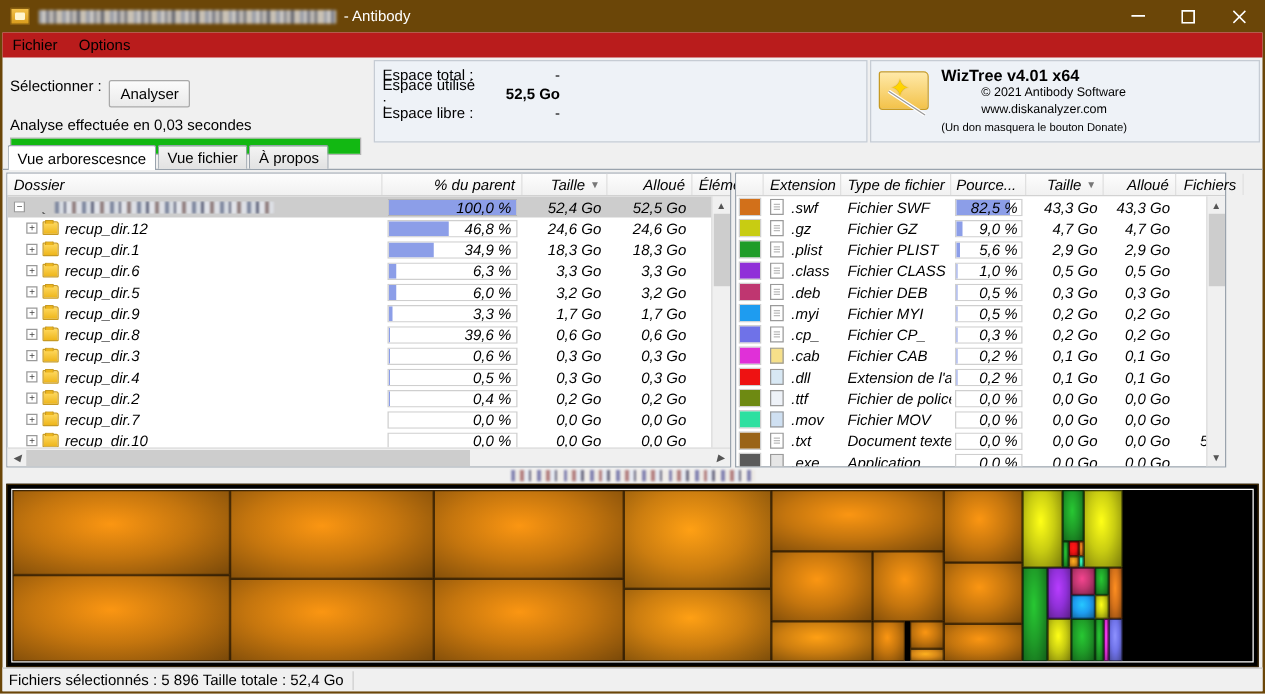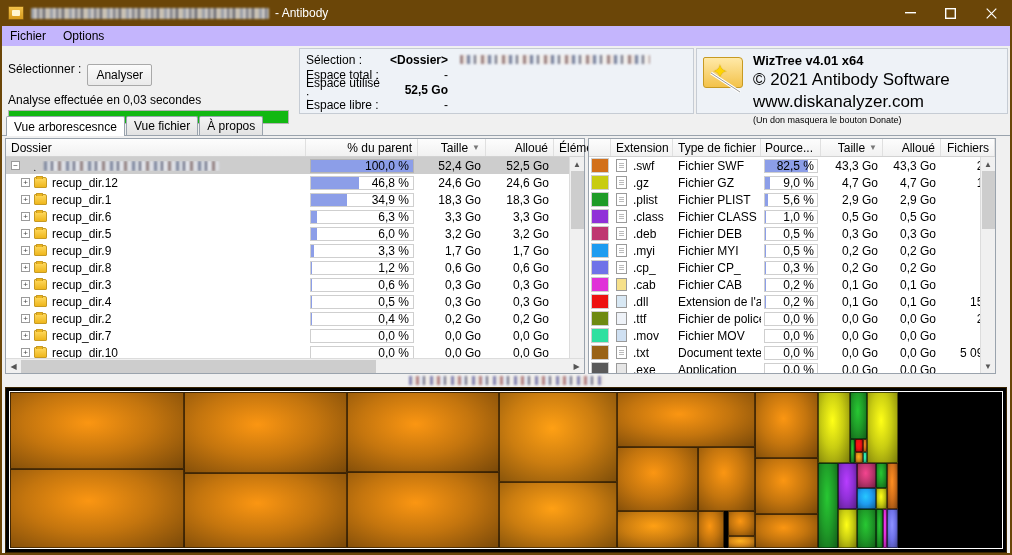--- a/index.html
+++ b/index.html
@@ -50,21 +50,21 @@
   }
   .win-btn.close { width:42px; }
   .win-btn svg { display:block; }
   
   .client {
     margin:0 2px 2px 2px; flex:1 1 auto;
     background:#f0f0f0; display:flex; flex-direction:column;
     min-height:0;
   }
   .menubar {
-    height:20px; background:#c4b5fd; display:flex; align-items:center;
+    height:20px; background:#b91c1c; display:flex; align-items:center;
     padding-left:8px; gap:17px; flex:0 0 20px;
   }
   .menubar span { font-size:12px; }
   
   .toprow { display:flex; flex:0 0 68px; height:68px; }
   .panel-left-top {
     width:295px; padding:6px 0 0 6px;
   }
   .selrow { display:flex; align-items:center; gap:6px; }
   .selrow > .lbl { font-size:12px; }
@@ -122,21 +122,21 @@
   }
   .brand-logo .star {
     position:absolute; left:9px; top:7px; color:#ffd400; font-size:19px; line-height:1;
     text-shadow:0 0 1px #a97c00;
   }
   .brand-logo .wand {
     position:absolute; left:6px; top:16px; width:33px; height:22px;
   }
   .brand-text { margin-left:6px; line-height:1.25; }
   .brand-title { font-weight:bold; font-size:13px; }
-  .brand-sub { font-size:17px; }
+  .brand-sub { font-size:10px;margin-left:32px; }
   .brand-note { font-size:9px; margin-top:3px; }
   .brand-donate {
     width:104px; margin-left:auto; margin-right:4px; text-align:center; padding-top:1px;
   }
   .donate-btn {
     width:100px; height:22px; margin:0 auto;
     background:linear-gradient(#ffd97a,#f5a623 55%,#e8940d);
     border:1px solid #b9761a; border-radius:11px;
     color:#1b3f8f; font-weight:bold; font-style:italic; font-size:13px;
     display:flex; align-items:center; justify-content:center;
@@ -160,21 +160,21 @@
   }
   .tab {
     height:19px; padding:0 7px; font-size:12px;
     display:flex; align-items:center;
     border:1px solid #9aa3ad; border-bottom:none;
     background:linear-gradient(#f4f4f4,#e2e2e2);
     margin-right:1px; border-radius:2px 2px 0 0;
   }
   .tab.active { background:#fff; height:20px; margin-bottom:-1px; }
   
-  .mid { display:flex; flex:0 0 238px; height:238px; padding:2px 0 0 0; gap:3px; }
+  .mid { display:flex; flex:0 0 238px; height:238px; padding:2px 15px 0 0; gap:3px;font-style:italic; }
   .grid-wrap {
     background:#fff; border:1px solid #9aa3ad; display:flex; flex-direction:column;
     min-width:0; position:relative;
   }
   .grid-left { width:580px; flex:0 0 580px; margin-left:3px; }
   .grid-right { flex:1 1 auto; margin-right:14px; }
   .gridhdr {
     display:flex; height:18px; flex:0 0 18px;
     background:linear-gradient(#fdfdfd,#f1f1f1);
     border-bottom:1px solid #d2d2d2; font-size:12px;
@@ -351,25 +351,20 @@
           <div class="btn">Analyser</div>
         </div>
         <div class="status-text">Analyse effectuée en 0,03 secondes</div>
         <div class="progress">
           <div class="bar"></div>
         </div>
       </div>
 
       <div class="panel-info">
         <div class="inforow">
-          <span class="k">Sélection :</span>
-          <span class="v">&lt;Dossier&gt;</span>
-          <span class="path-blur"></span>
-        </div>
-        <div class="inforow">
           <span class="k">Espace total :</span>
           <span class="v dash">-</span>
         </div>
         <div class="inforow">
           <span class="k">Espace utilisé :</span>
           <span class="v">52,5 Go</span>
         </div>
         <div class="inforow">
           <span class="k">Espace libre :</span>
           <span class="v dash">-</span>
@@ -523,21 +518,21 @@
             <div class="row">
               <div class="cell c-name">
                 <div class="tline"></div>
                 <div class="expander">+</div>
                 <div class="folder-ico"></div>
                 <span>recup_dir.8</span>
               </div>
               <div class="cell c-pct">
                 <div class="pctbox">
                   <div class="fill" style="width:1.2%"></div>
-                  <div class="txt">1,2 %</div>
+                  <div class="txt">39,6 %</div>
                 </div>
               </div>
               <div class="cell r c-size">0,6 Go</div>
               <div class="cell r c-allo">0,6 Go</div>
               <div class="cell c-elem"></div>
             </div>
             <div class="row">
               <div class="cell c-name">
                 <div class="tline"></div>
                 <div class="expander">+</div>
@@ -1022,14 +1017,18 @@
           </div>
           <div class="blk" style="left: 87.975%; top: 75%; width: 0.4625%; height: 25%;">
             <i style="background: radial-gradient(at 45% 40%, rgb(255, 61, 255) 0%, rgb(224, 48, 216) 48%, rgb(139, 30, 134) 100%);"></i>
           </div>
           <div class="blk" style="left: 88.4375%; top: 75%; width: 1.0915%; height: 25%;">
             <i style="background: radial-gradient(at 45% 40%, rgb(142, 146, 255) 0%, rgb(111, 114, 232) 48%, rgb(69, 71, 144) 100%);"></i>
           </div>
         </div>
     </div>
 
+    <div class="statusbar">
+      <span>Fichiers sélectionnés : 5 896  Taille totale : 52,4 Go</span>
+      <span class="sep"></span>
+    </div>
   </div>
 </div>
 
 </body></html>

